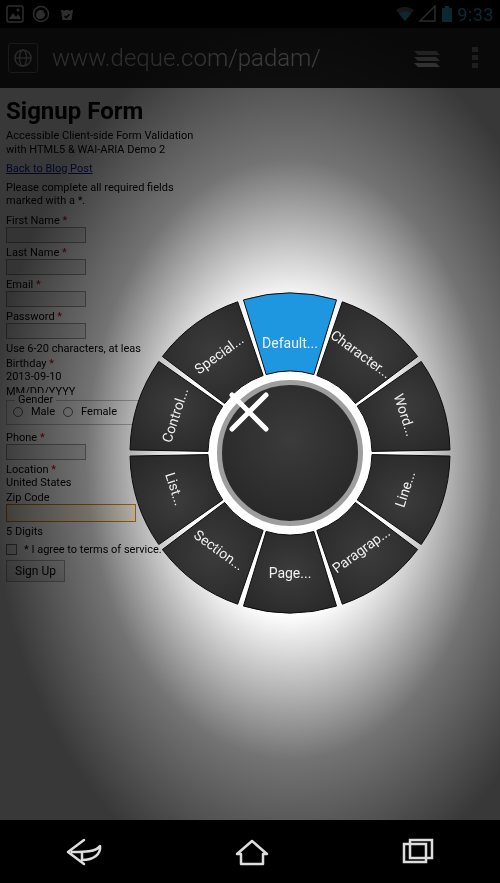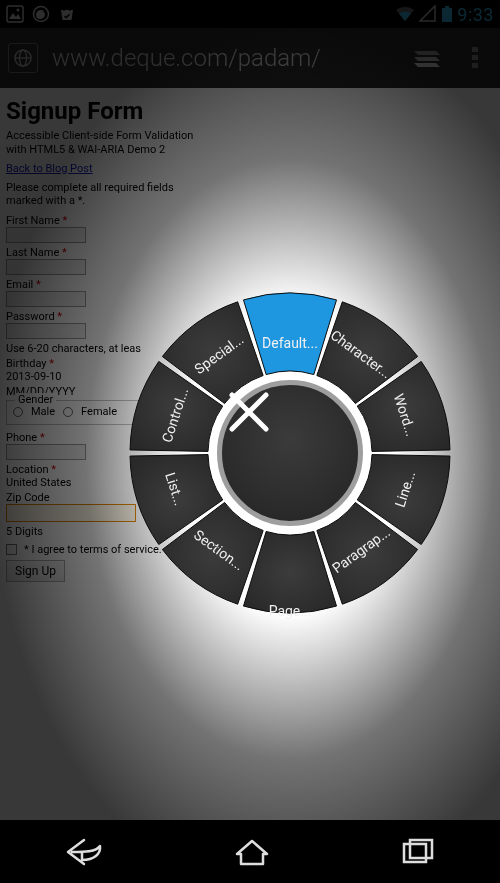--- a/index.html
+++ b/index.html
@@ -210,21 +210,21 @@
             <line x1="44" y1="10" x2="10" y2="44" stroke="#fff" stroke-width="5" stroke-linecap="round"></line>
           </svg>
       </span>
     </div>
     <div id="seg-labels">
         <div class="seg-label" style="left: 118px; top: 45px; transform: rotate(0deg);">Default...</div>
         <div class="seg-label" style="left: 189.122px; top: 56.1089px; transform: rotate(36deg);">Character...</div>
         <div class="seg-label" style="left: 233.078px; top: 116.609px; transform: rotate(72deg);">Word...</div>
         <div class="seg-label" style="left: 233.078px; top: 191.391px; transform: rotate(-72deg);">Line...</div>
         <div class="seg-label" style="left: 189.122px; top: 251.891px; transform: rotate(-36deg);">Paragrap...</div>
-        <div class="seg-label" style="left: 118px; top: 275px; transform: rotate(0deg); margin-top: 38px;">Page...</div>
+        <div class="seg-label" style="left: 118px; top: 275px; transform: rotate(0deg);">Page...</div>
         <div class="seg-label" style="left: 46.878px; top: 251.891px; transform: rotate(36deg);">Section...</div>
         <div class="seg-label" style="left: 2.92216px; top: 191.391px; transform: rotate(72deg);">List...</div>
         <div class="seg-label" style="left: 2.92216px; top: 116.609px; transform: rotate(288deg);">Control...</div>
         <div class="seg-label" style="left: 46.878px; top: 56.1089px; transform: rotate(324deg);">Special...</div>
       </div>
   </div>
 
   <div class="nav-bar">
     <span>
       <svg width="42" height="32" viewBox="0 0 42 32">

